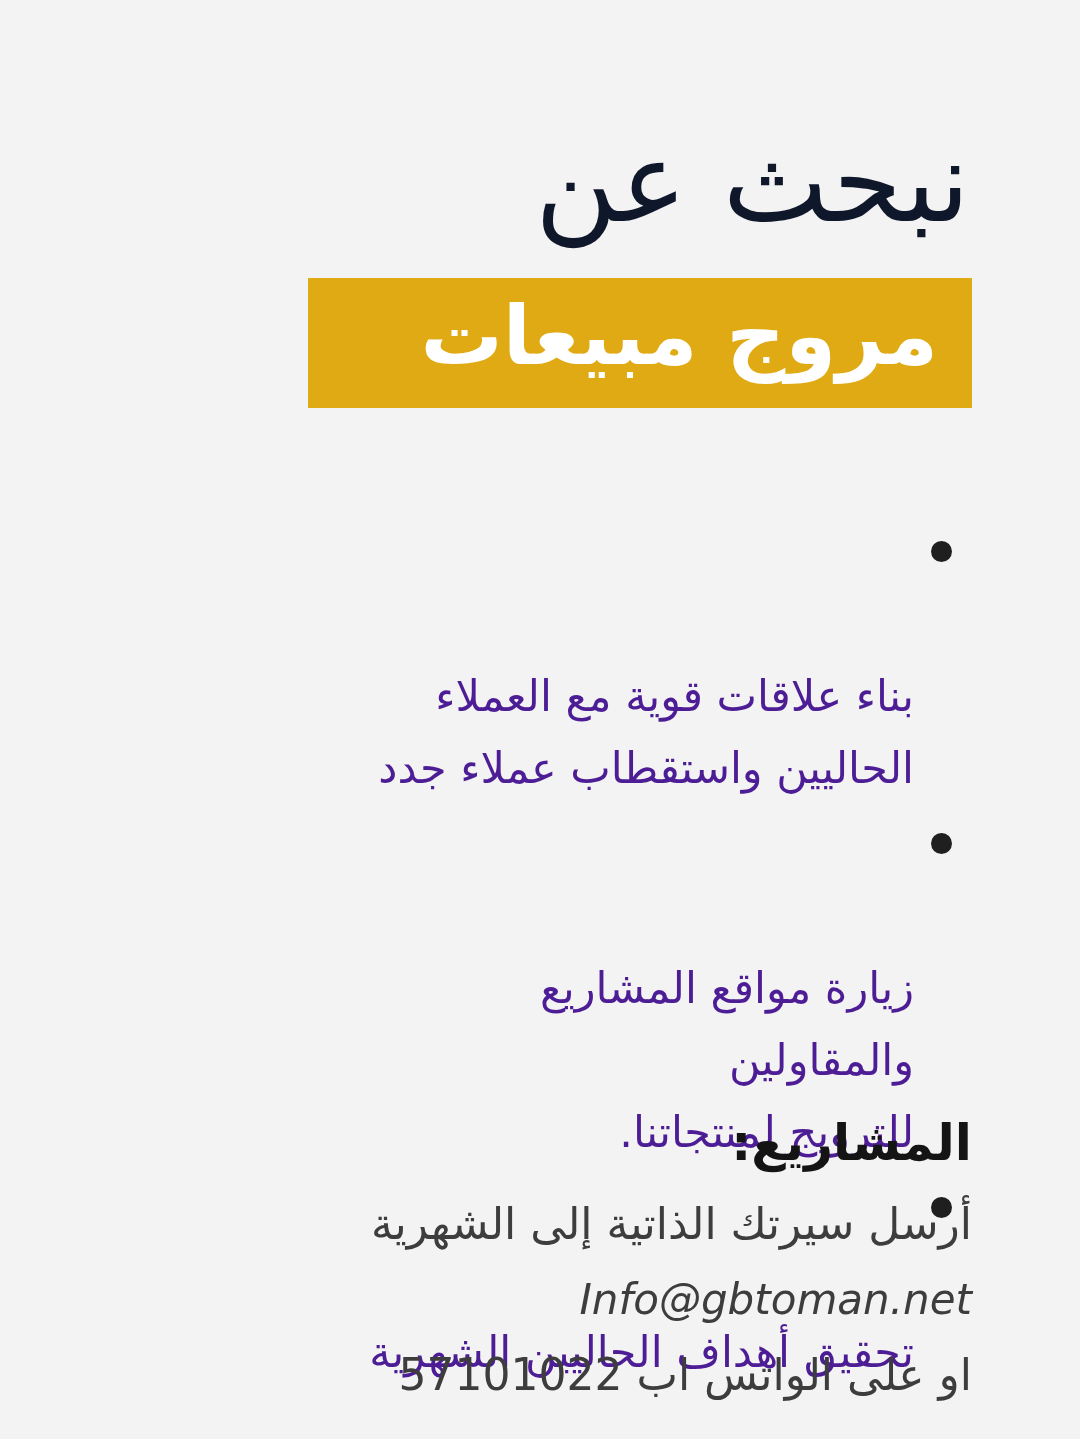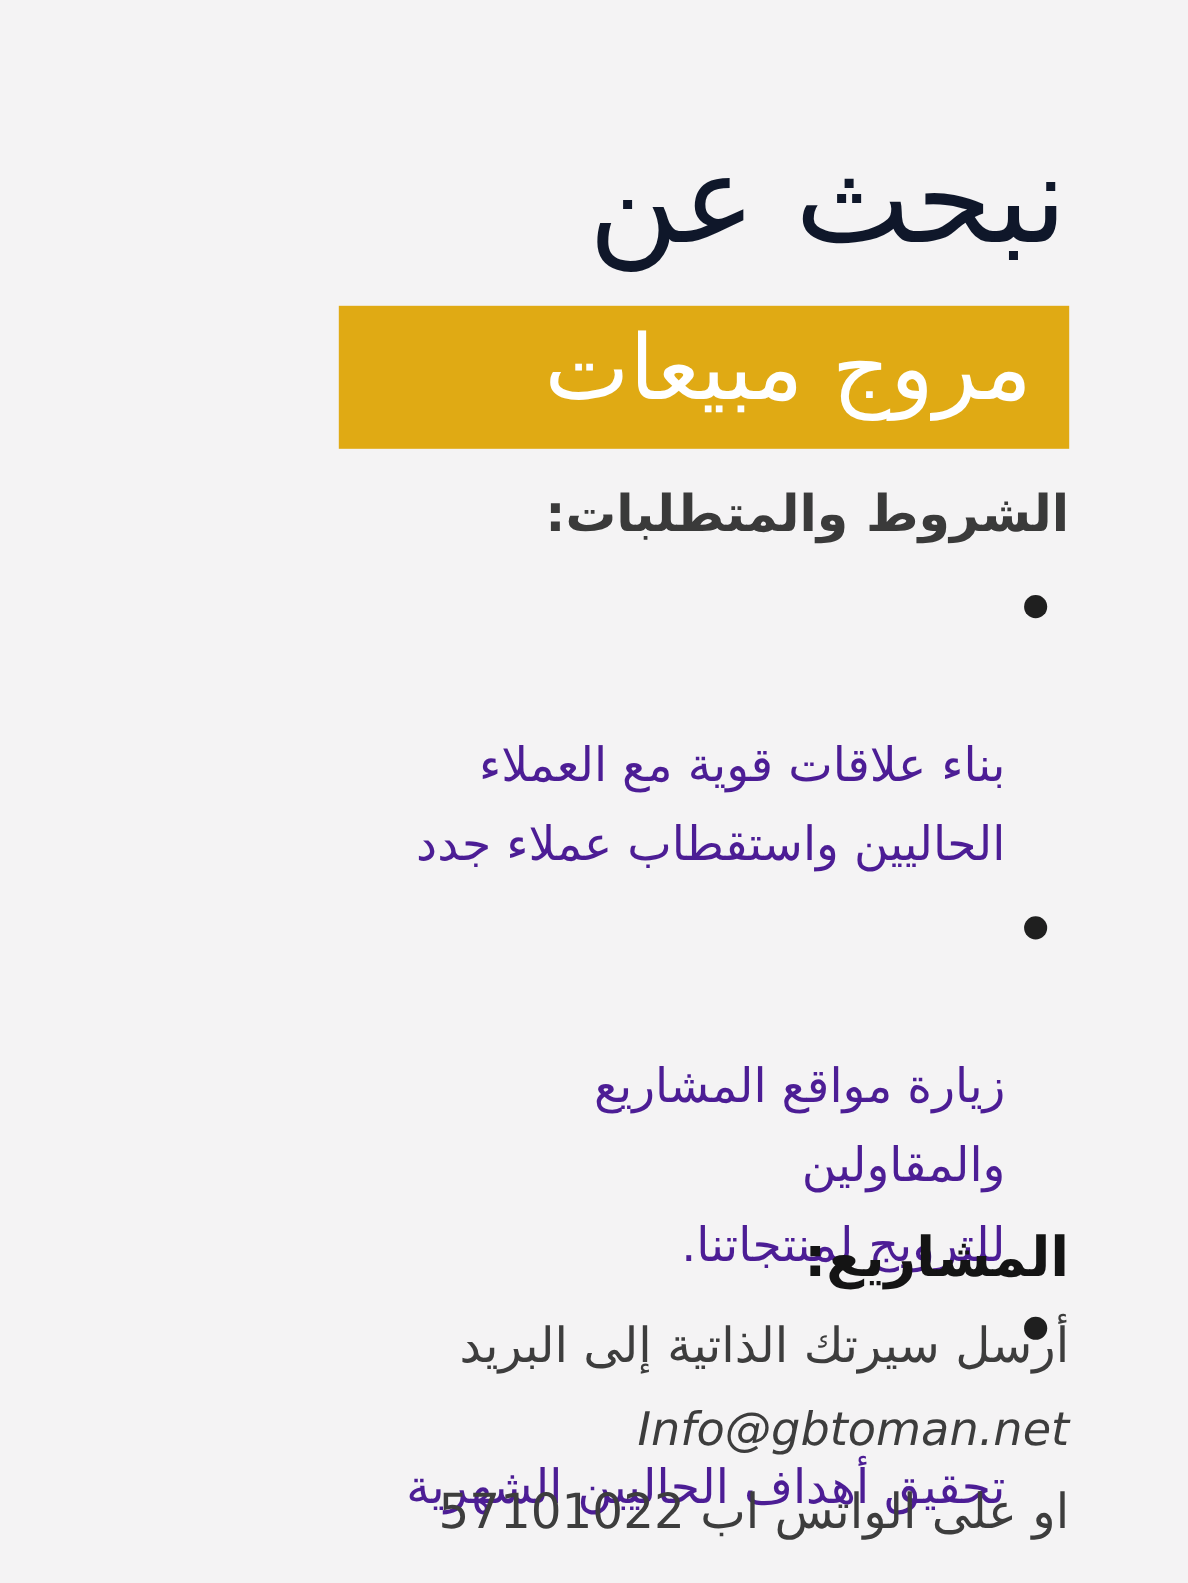--- a/index.html
+++ b/index.html
@@ -38,21 +38,21 @@
     background: #e0aa14;
     box-sizing: border-box;
     display: flex;
     align-items: center;
     justify-content: flex-start;
     padding-right: 34px;
   }
   .role-banner .banner-text {
     color: #ffffff;
     font-size: 82px;
-    font-weight: normal;
+    font-weight: bold;
     line-height: 1;
     padding-bottom: 14px;
   }
   .req-heading {
     position: absolute;
     top: 440px;
     right: 108px;
     font-size: 46px;
     font-weight: bold;
     color: #3a3a3a;
@@ -117,39 +117,38 @@
 <body>
 
 <div class="poster">
 
   <div class="title">نبحث عن</div>
 
   <div class="role-banner">
     <span class="banner-text">مروج مبيعات</span>
   </div>
 
-  <div class="req-heading">الشروط والمتطلبات:</div>
 
   <ul class="req-list">
     <li>
       <span class="bullet-dot"></span>
       <span class="li-text">بناء علاقات قوية مع العملاء
 الحاليين واستقطاب عملاء جدد</span>
     </li>
     <li>
       <span class="bullet-dot"></span>
       <span class="li-text">زيارة مواقع المشاريع والمقاولين
 للترويج لمنتجاتنا.</span>
     </li>
     <li>
       <span class="bullet-dot"></span>
       <span class="li-text">تحقيق أهداف الحاليين الشهرية</span>
     </li>
   </ul>
 
   <div class="apply">
     <div class="apply-heading">المشاريع:</div>
-    <div class="apply-line">أرسل سيرتك الذاتية إلى البريد</div>
+    <div class="apply-line">أرسل سيرتك الذاتية إلى الشهرية</div>
     <div class="apply-email">Info@gbtoman.net</div>
     <div class="apply-line">او على الواتس اب 57101022</div>
   </div>
 
 </div>
 
 </body></html>

